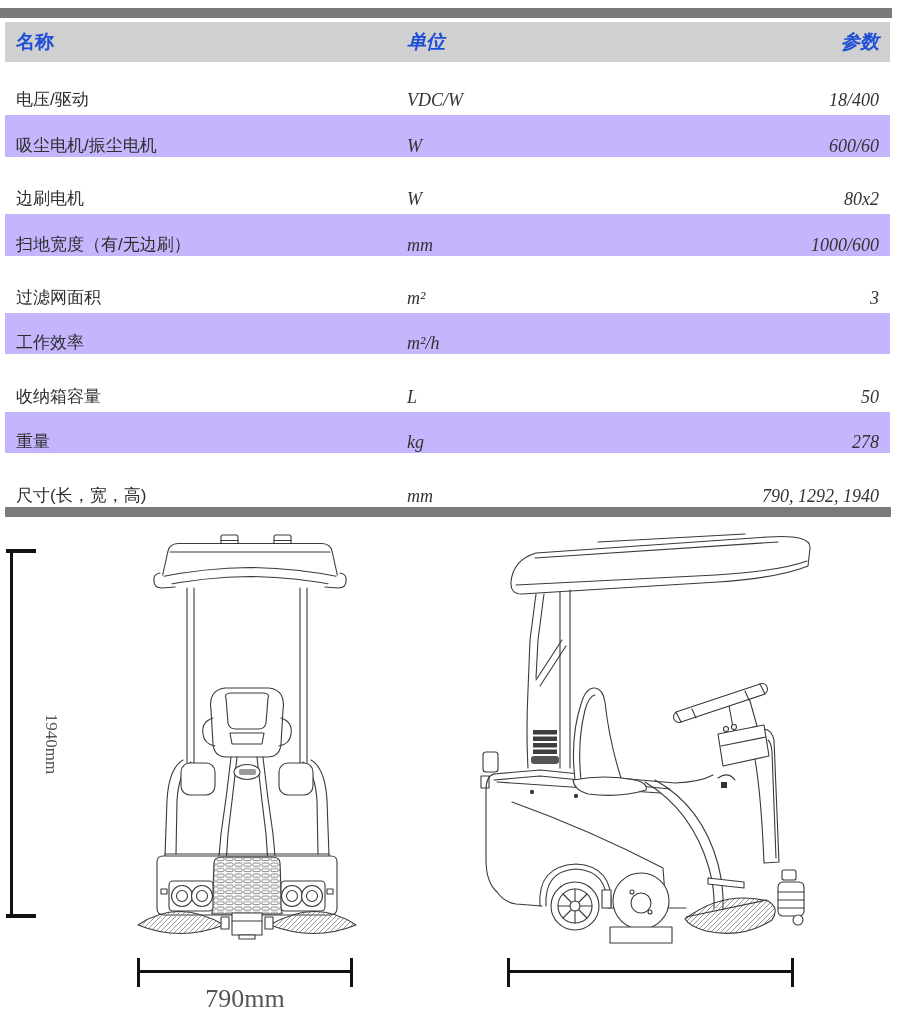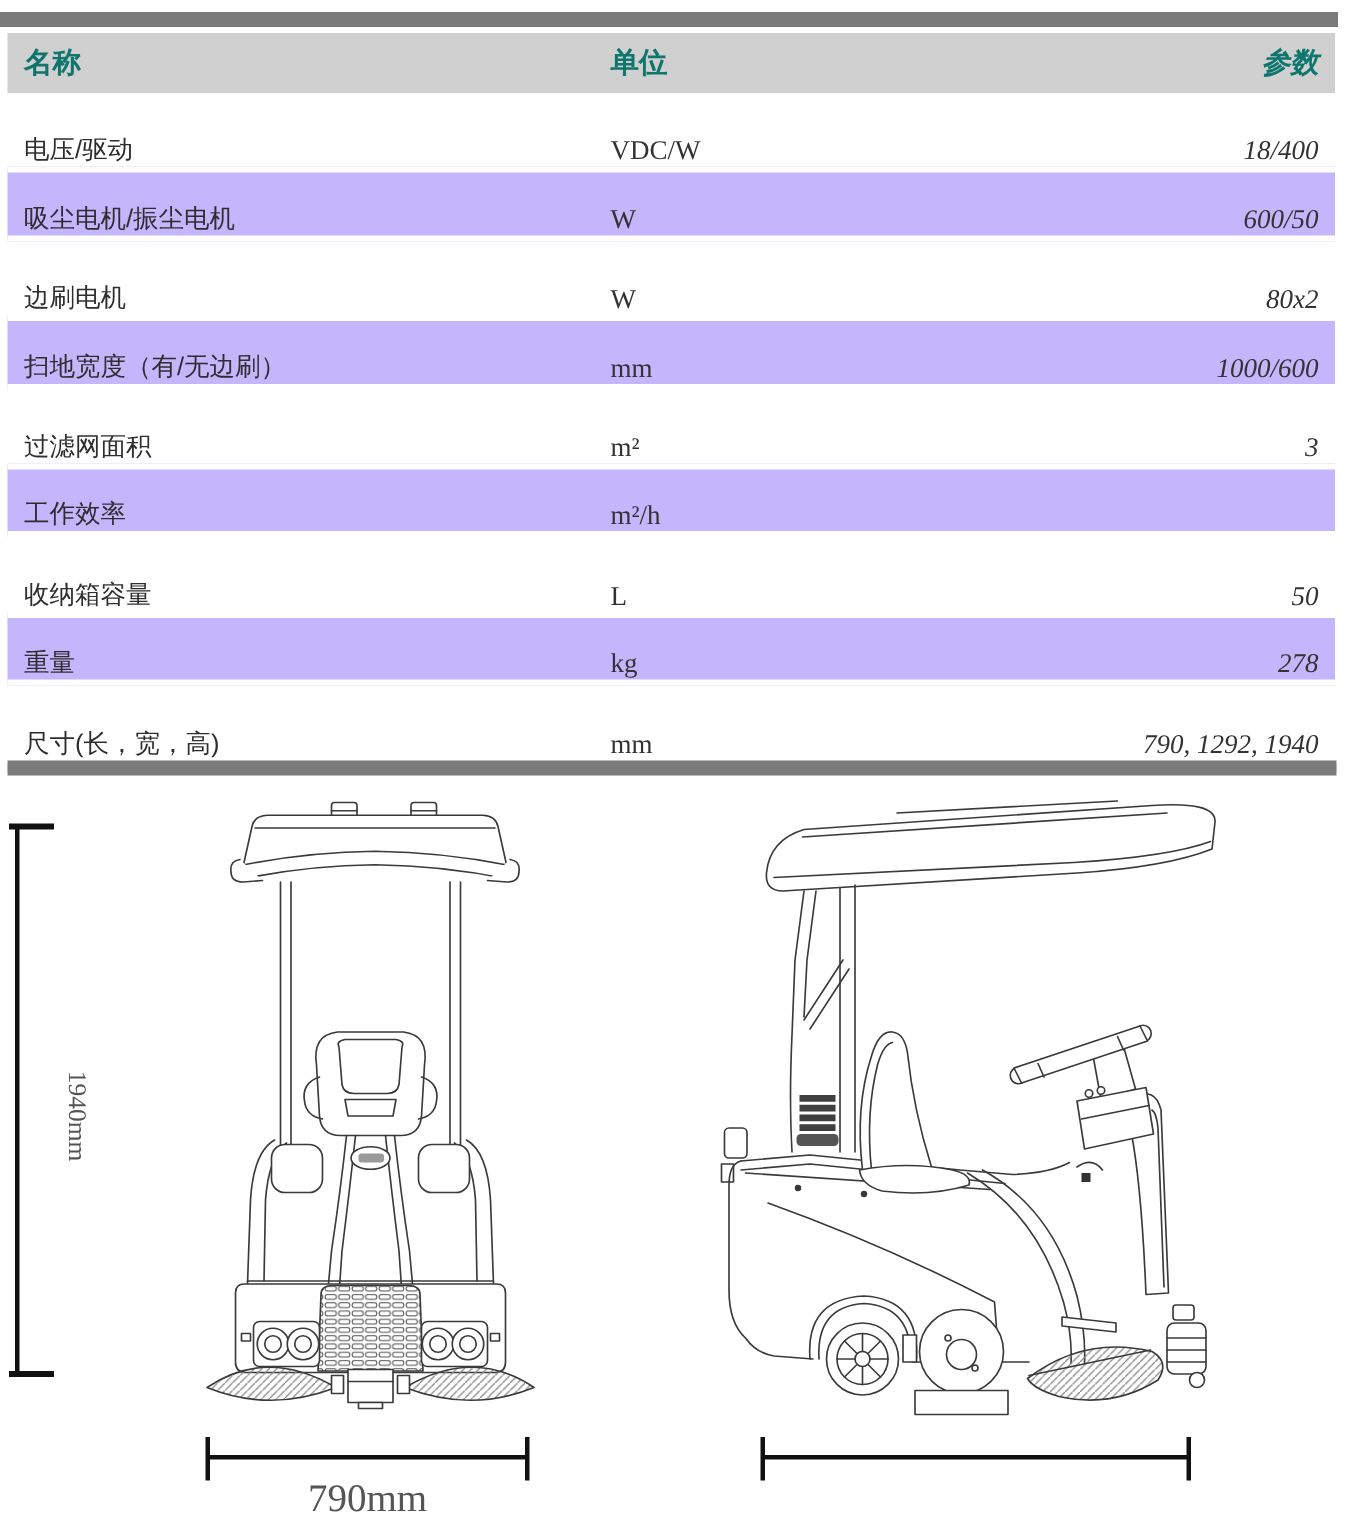--- a/index.html
+++ b/index.html
@@ -3,26 +3,26 @@
 <meta charset="utf-8">
 <style>
   html,body{margin:0;padding:0;background:#fff;}
   .page{position:relative;width:897px;height:1017px;background:#fff;overflow:hidden;
         font-family:"Liberation Sans",sans-serif;}
   .topbar{position:absolute;left:0;top:8px;width:892px;height:10px;background:#7a7a7a;}
   .bottombar{position:absolute;left:5px;top:507px;width:886px;height:10px;background:#7a7a7a;}
 
   .spec-table{position:absolute;left:5px;top:22px;width:885px;}
   .thead{display:flex;align-items:center;height:40px;background:#d0d0d0;
-         font-weight:bold;font-size:19px;color:#0f766e;}
+         font-weight:bold;font-size:19px;color:#1d4ed8;}
   .trow{display:flex;align-items:flex-end;height:49.4px;box-sizing:border-box;
         font-size:17px;color:#2e2e2e;}
   .trow.alt{background:#c4b5fd;border-top:4px solid #fff;border-bottom:4px solid #fff;}
   .c-name{width:391px;padding-left:11px;}
-  .c-unit{width:250px;}
+  .c-unit{width:250px;font-style:italic;}
   .c-value{flex:1;text-align:right;padding-right:11px;font-style:italic;}
   .trow .c-unit,.trow .c-value{font-family:"Liberation Serif",serif;font-size:18px;color:#333;}
   svg{position:absolute;}
   .sline{stroke:#3a3a3a;stroke-width:1.1;fill:none;stroke-linejoin:round;stroke-linecap:round;}
 
   .dim{position:absolute;background:#111;}
   .vdim-line{left:10px;top:551px;width:3px;height:366px;}
   .vdim-tick{left:6px;width:30px;height:4px;}
   .hdim-line{top:970px;height:3px;}
   .hdim-tick{top:958px;width:3px;height:29px;}
@@ -46,21 +46,21 @@
     </div>
 
     <div class="trow">
       <div class="c-name">电压/驱动</div>
       <div class="c-unit">VDC/W</div>
       <div class="c-value">18/400</div>
     </div>
     <div class="trow alt">
       <div class="c-name">吸尘电机/振尘电机</div>
       <div class="c-unit">W</div>
-      <div class="c-value">600/50</div>
+      <div class="c-value">600/60</div>
     </div>
     <div class="trow">
       <div class="c-name">边刷电机</div>
       <div class="c-unit">W</div>
       <div class="c-value">80x2</div>
     </div>
     <div class="trow alt">
       <div class="c-name">扫地宽度（有/无边刷）</div>
       <div class="c-unit">mm</div>
       <div class="c-value">1000/600</div>

